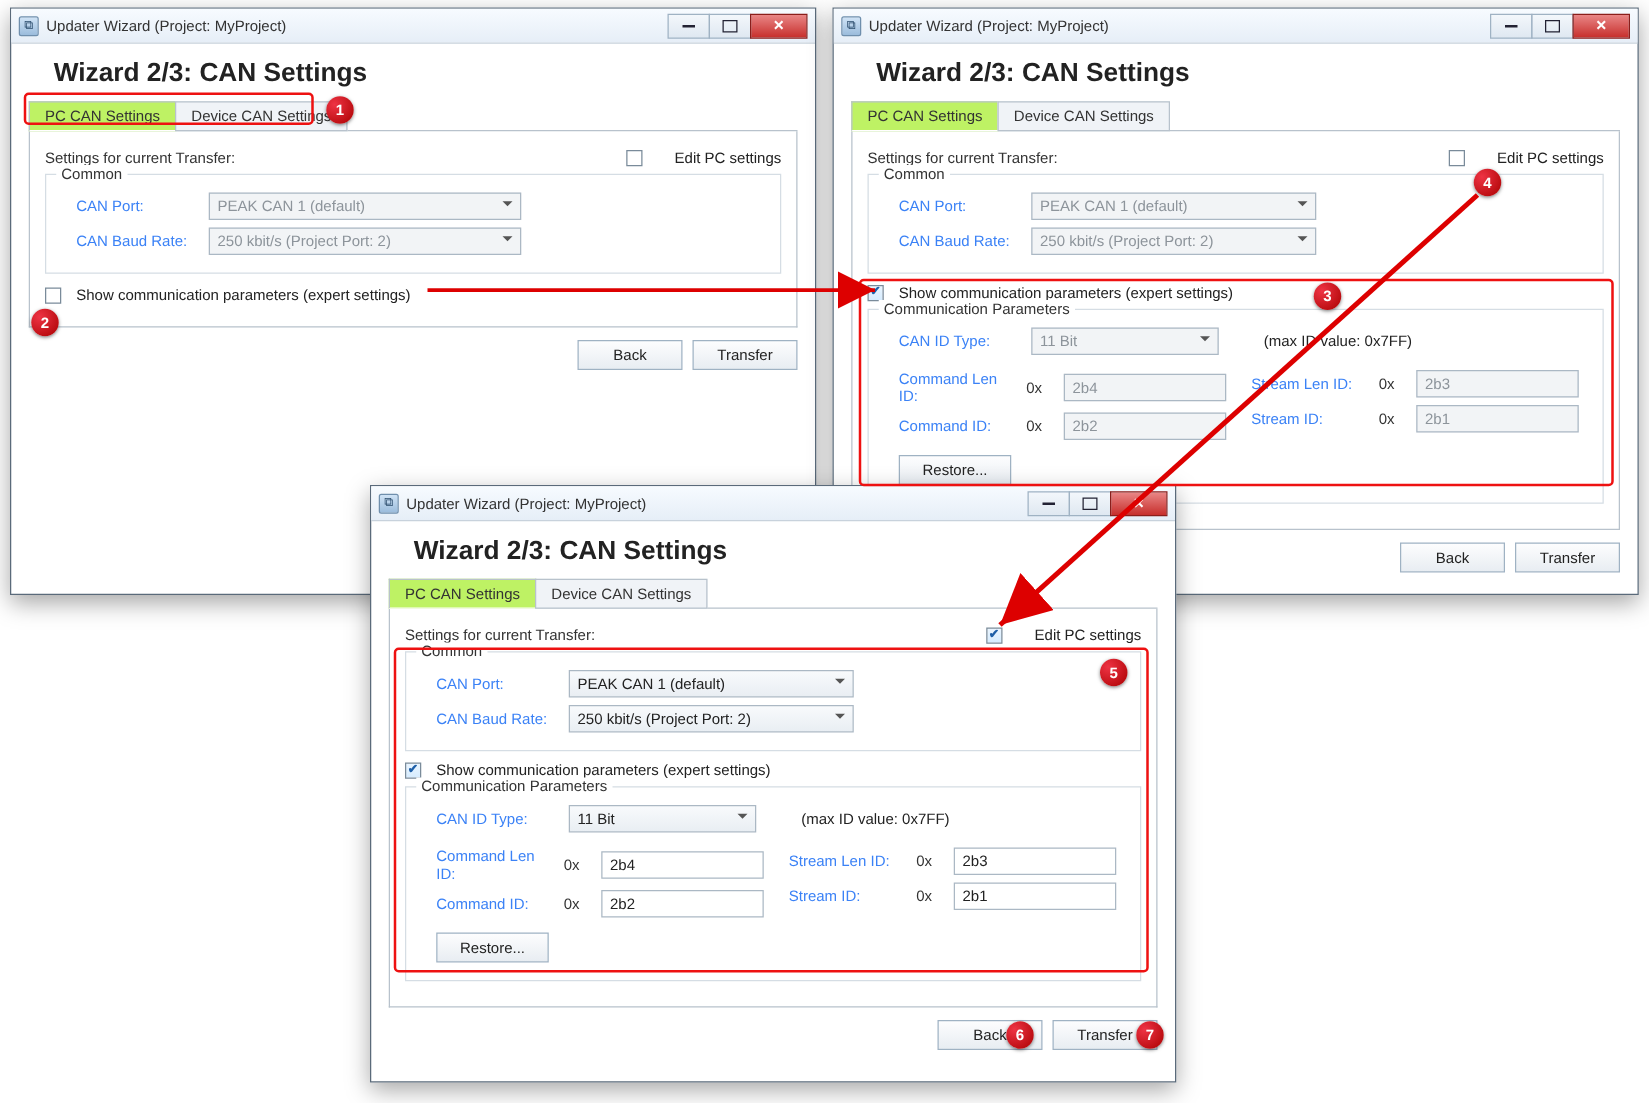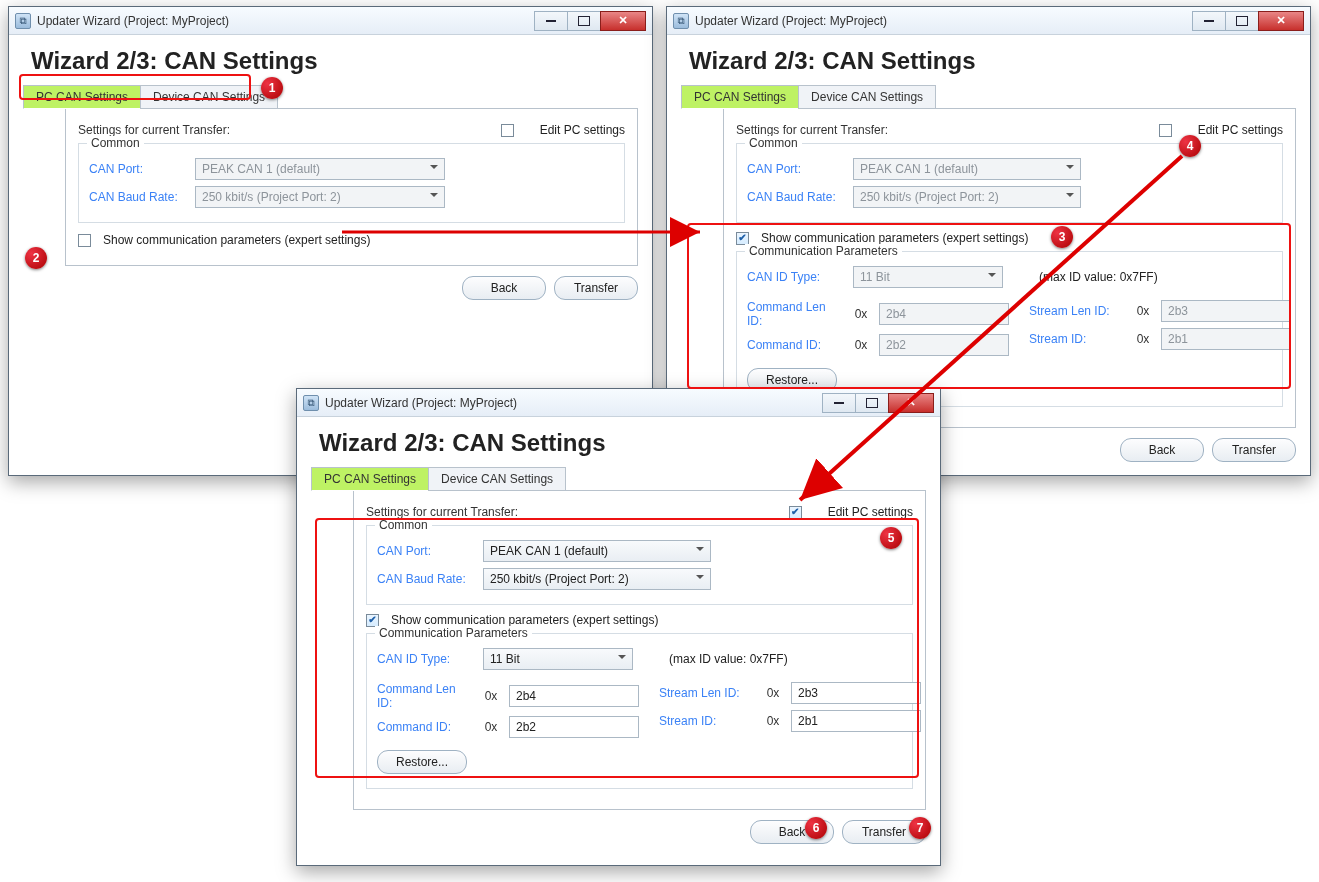--- a/index.html
+++ b/index.html
@@ -50,54 +50,54 @@
   }
   .winbtn.min::before { content:""; width:10px; height:2px; background:#223; }
   .winbtn.max::before { content:""; width:10px; height:8px; border:1px solid #223; }
   .winbtn.close {
     background: linear-gradient(#e98686,#c72f2c);
     border-color:#8a1e1b; color:#fff; font-weight:bold;
     width: 46px;
   }
   .winbtn.close::before { content:"✕"; font-size:11px; color:#fff; }
   .body { padding: 10px 14px 12px; }
-  .h1 { font-size: 24px; font-weight: bold; margin: 2px 0 10px 8px; }
+  .h1 { font-size: 21px; font-weight: bold; margin: 2px 0 10px 20px; }
 
   .tabs {
     display: flex;
     border-bottom: 1px solid #b8c2cc;
   }
   .tab {
     padding: 4px 12px;
     border: 1px solid #b8c2cc;
     background: #f0f3f7;
     margin-right: -1px;
     margin-bottom: -1px;
     color:#333;
   }
   .tab.active {
     background: #bef264;
     border-bottom-color: #fff;
   }
 
-  .content { border: 1px solid #b8c2cc; border-top:none; padding: 10px 12px 12px; min-height:120px;margin-left:42px; }
+  .content { border: 1px solid #b8c2cc; border-top:none; padding: 10px 12px 12px; min-height:120px; }
 
   .line { display:flex; align-items:center; margin:4px 0; }
   .label { color:#333; }
   .right { margin-left:auto; display:flex; align-items:center; gap:20px; }
 
-  .group { border:1px solid #d5dde4; margin:6px 0 8px; padding:8px 10px; position:relative; }
+  .group { border:1px solid #d5dde4; margin:6px 0 8px; padding:8px 24px; position:relative; }
   .group > .legend {
     position:absolute; top:-8px; left:8px; background:#fff; padding:0 4px; color:#333;
   }
 
   .row { display:flex; align-items:center; margin:6px 0; gap:6px; }
   .field-label { width:100px; color:#3b82f6; }
   .field-label.sm { width:96px; }
-  .prefix { width:24px; text-align:center; color:#333; }
+  .prefix { width:24px; text-align:left; color:#333; }
 
   .combo, .combo-dis, .input, .input-dis {
     height:22px; border:1px solid #abb8c4; background:#fff; padding:2px 6px;
     display:flex; align-items:center; position:relative; color:#222;
   }
   .combo, .combo-dis { padding-right:22px; }
   .combo-dis, .input-dis { background:#f2f4f6; color:#8d949b; }
   .combo::after, .combo-dis::after {
     content:""; position:absolute; right:6px; top:50%; transform:translateY(-50%);
     border:4px solid transparent; border-top-color:#555;
@@ -111,21 +111,21 @@
     width:13px; height:13px; border:1px solid #7a8b9a; background:#fff;
     display:inline-flex; align-items:center; justify-content:center; margin-right:6px;
     font-size:10px; line-height:1;
   }
   .checkbox.checked { background: linear-gradient(#eaf5ff,#d6ecff); }
   .checkbox.checked::before { content:"✔"; color:#1e5fa8; font-weight:bold; }
 
   .btn {
     height:24px; min-width:84px; padding:0 14px;
     background: linear-gradient(#fdfdfe,#e8edf2);
-    border:1px solid #9fb2c3; border-radius:11px;
+    border:1px solid #9fb2c3; border-radius:0;
     display:inline-flex; align-items:center; justify-content:center;
     color:#222;
   }
   .footer { display:flex; justify-content:flex-end; gap:8px; margin-top:10px; }
 
   .hl {
     position:absolute; border:2px solid #e11; border-radius:4px; pointer-events:none;
   }
   .callout {
     position:absolute; width:22px; height:22px; border-radius:50%;

